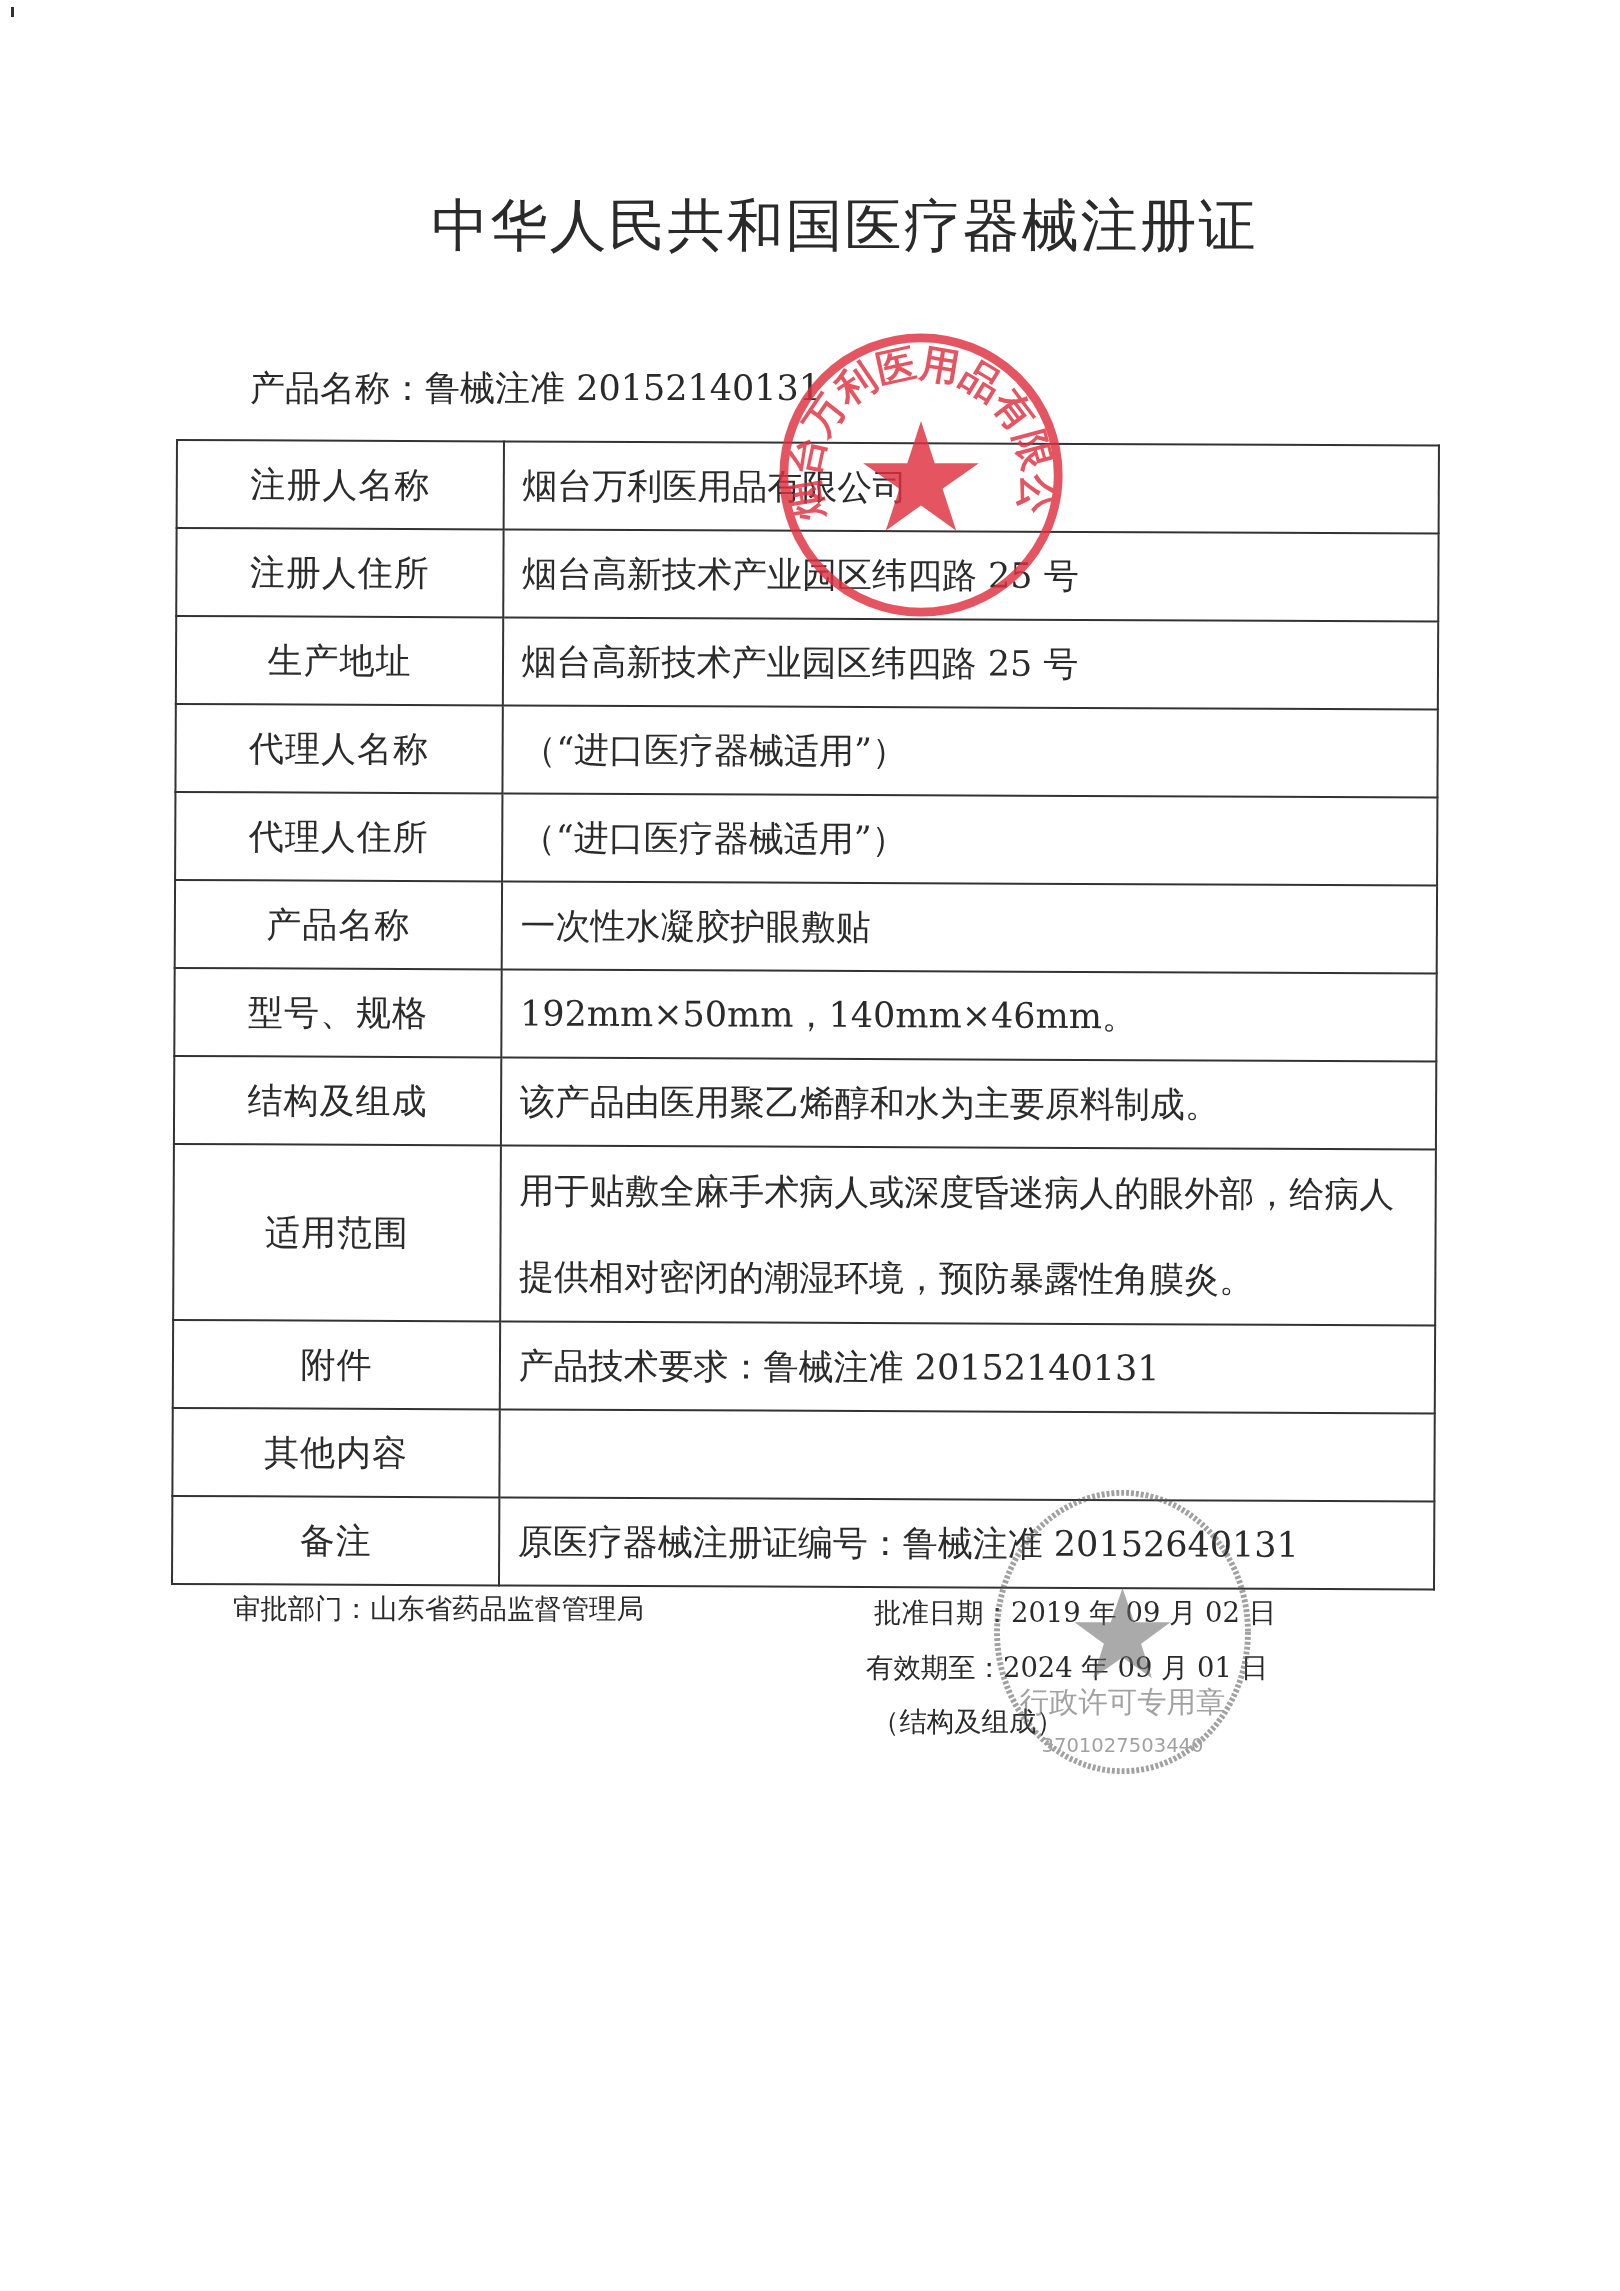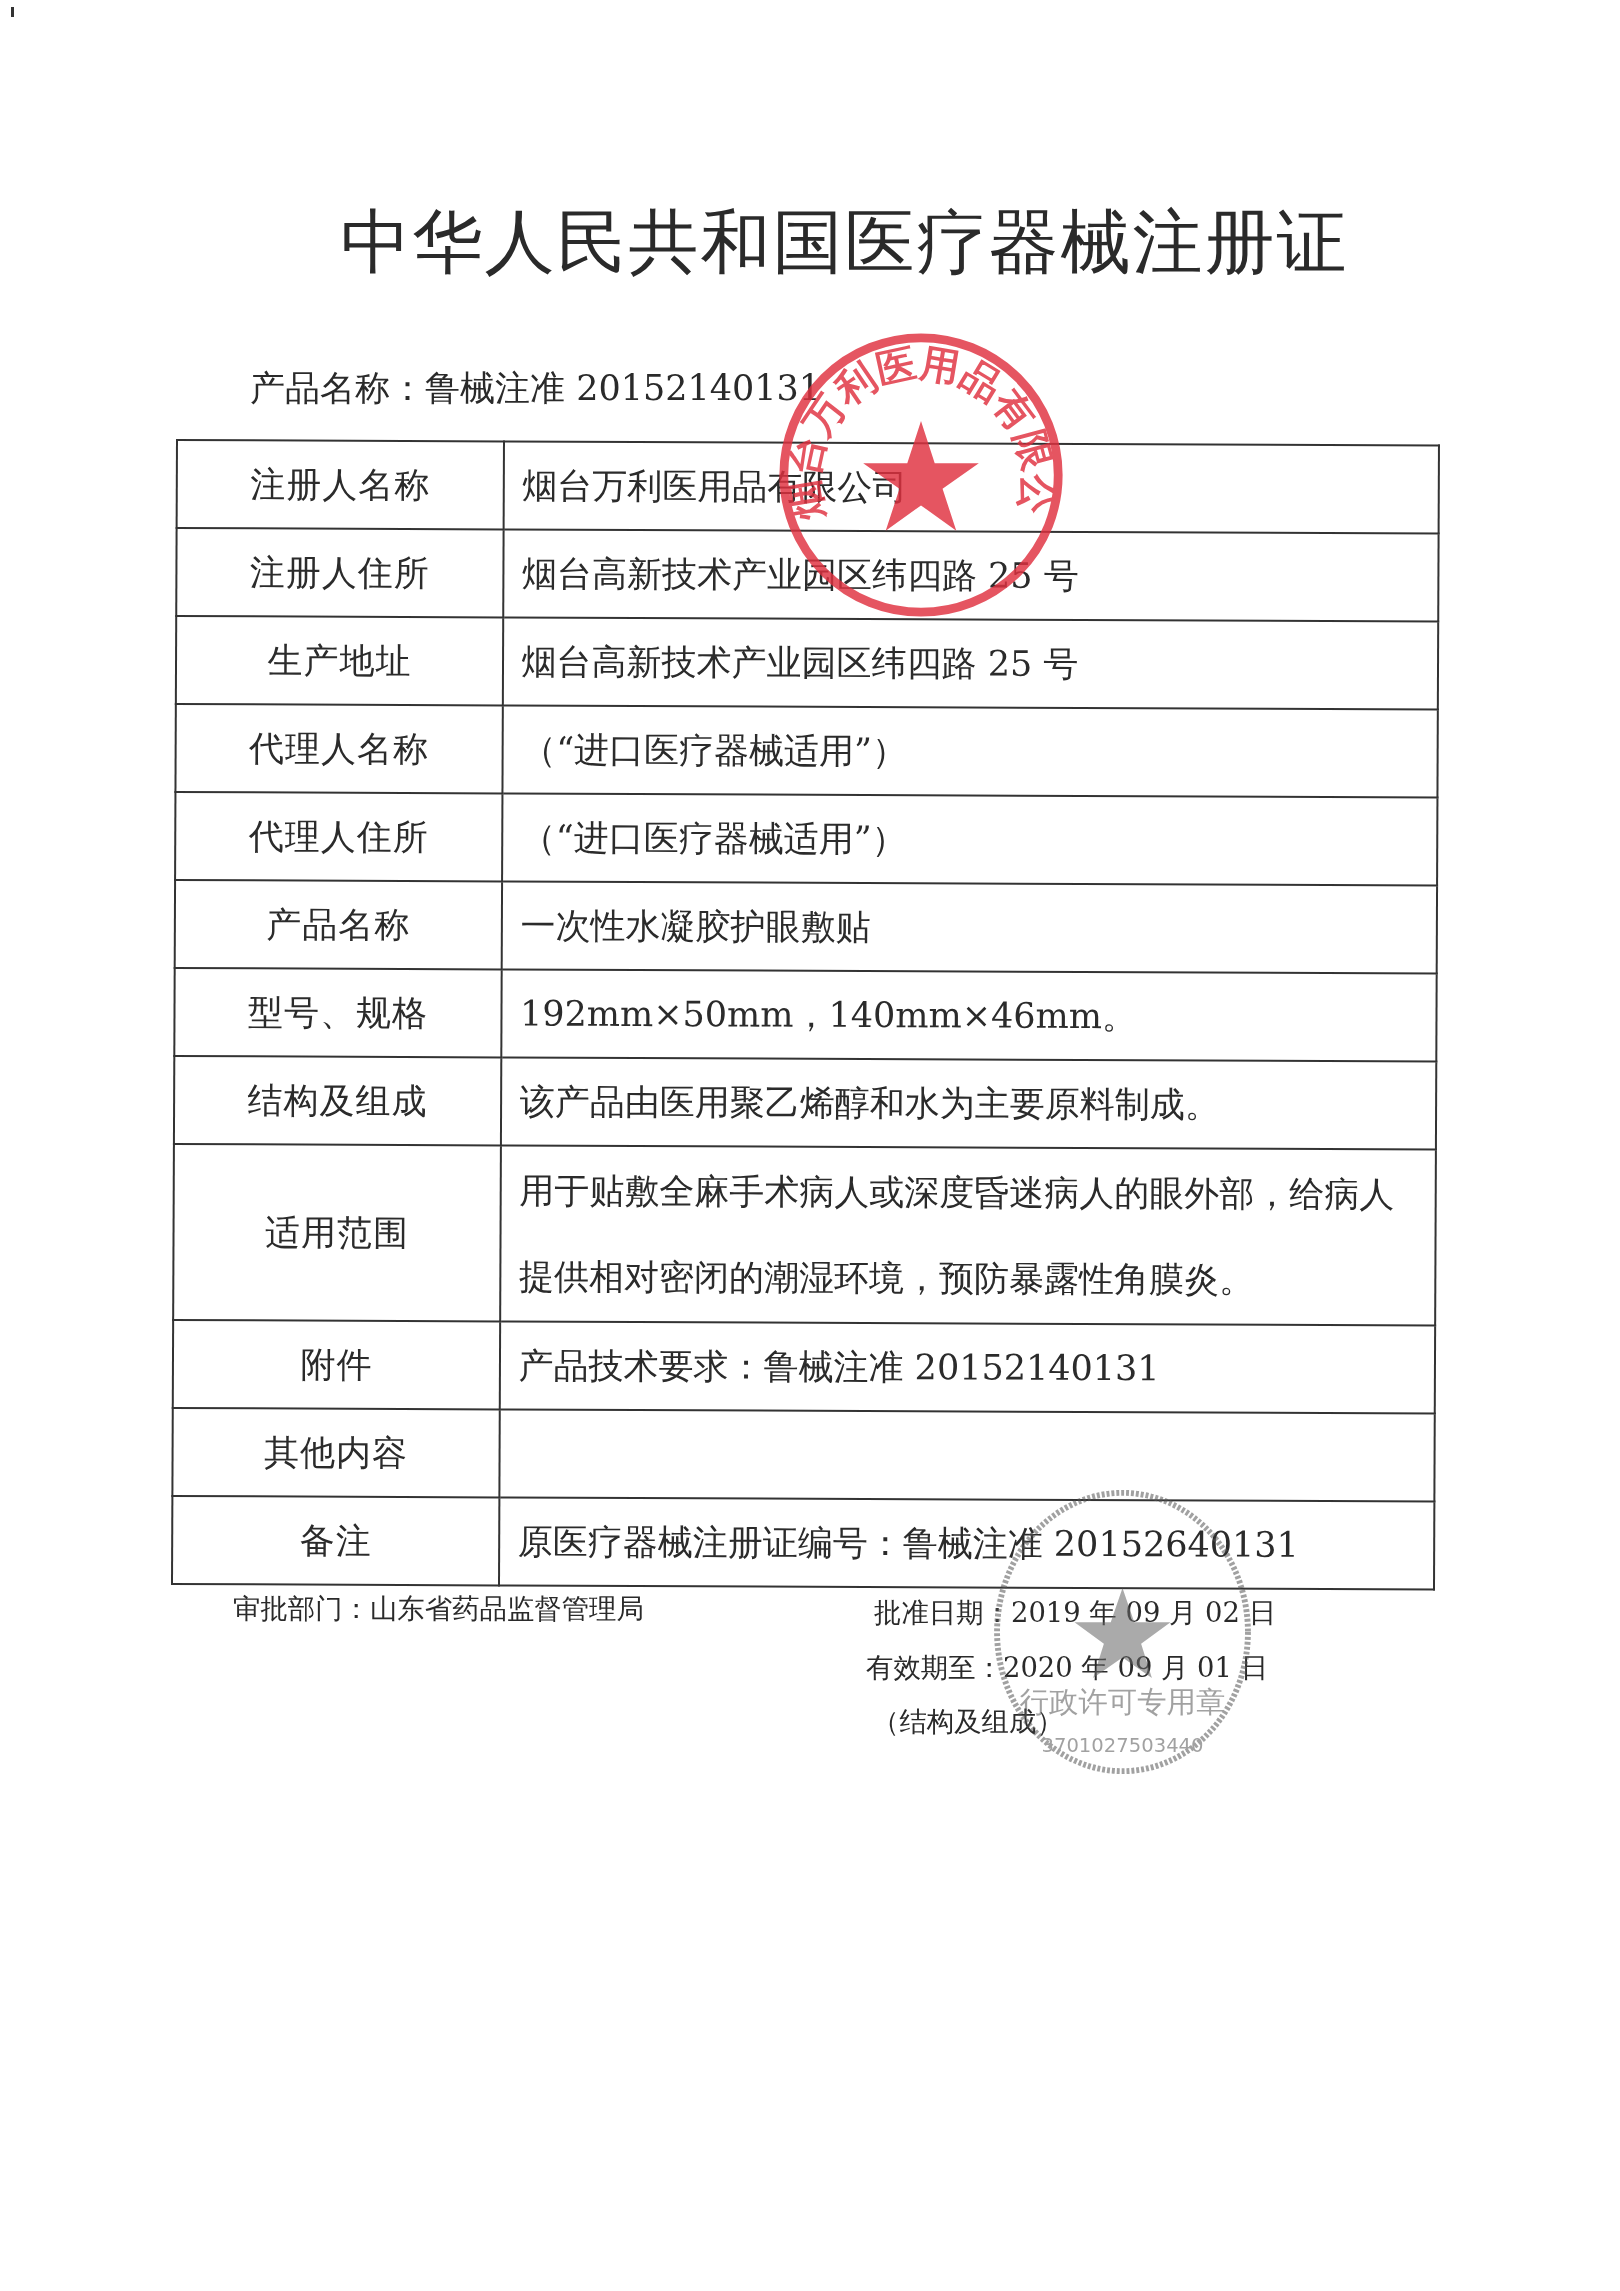--- a/index.html
+++ b/index.html
@@ -1,20 +1,20 @@
 <!DOCTYPE html>
 <html><head>
   <meta charset="utf-8">
   <style>
     html, body { margin: 0; padding: 0; background: #ffffff; }
     body { width: 1620px; height: 2292px; position: relative; overflow: hidden;
            font-family: "DejaVu Serif", "Liberation Serif", serif; color: #2b2b2b; }
     .mark { position: absolute; left: 10.8px; top: 6.9px; width: 2.9px; height: 9.8px; background: #333; }
-    .title { position: absolute; left: 0; right: 0; top: 196px; text-align: center;
-             font-size: 70px; letter-spacing: 2px; padding-left: 69px; color: #2a2a2a; }
+    .title { position: absolute; left: 0; right: 0; top: 188px; text-align: center;
+             font-size: 57px; letter-spacing: 2px; padding-left: 69px; color: #2a2a2a; }
     .regno { position: absolute; left: 250px; top: 365px; font-size: 35px; color: #2a2a2a; }
     table.cert { position: absolute; left: 176px; top: 439px; width: 1264px;
                  border-collapse: collapse; transform: rotate(0.25deg); transform-origin: left top; }
     table.cert td { border: 2px solid #333; font-size: 35px; height: 84px; vertical-align: middle; }
     td.lbl { width: 323px; text-align: center; letter-spacing: 1px; }
     td.val { padding-left: 17.6px; }
     td.val.tall { height: 171px; line-height: 86px; padding-right: 9.8px; }
     .footer { position: absolute; font-size: 27.4px; color: #2a2a2a; text-align: center; }
     .dept { left: 233px; top: 1591px; }
     .approve { left: 866px; top: 1595px; margin-left: 8px; }
@@ -82,21 +82,21 @@
   </tr>
   <tr>
     <td class="lbl">备注</td>
     <td class="val">原医疗器械注册证编号：鲁械注准 20152640131</td>
   </tr>
 </tbody>
   </table>
 
 <div class="footer dept">审批部门：山东省药品监督管理局</div>
 <div class="footer approve">批准日期：2019 年 09 月 02 日</div>
-<div class="footer expiry">有效期至：2020 年 09 月 01 日</div>
+<div class="footer expiry">有效期至：2024 年 09 月 01 日</div>
 <div class="footer sealnote">（结构及组成）</div>
 
 <svg class="seal-red" viewBox="0 0 300 300">
   <circle cx="150" cy="150" r="140" fill="none" stroke="#e0303f" stroke-width="9"></circle>
   <polygon points="150,95 164,138 209,138 172,164 186,207 150,181 114,207 128,164 91,138 136,138" fill="#e0303f"></polygon>
   <defs>
       <path id="sealArc" d="M 55,200 A 105,105 0 1,1 245,200"></path>
     </defs>
   <text font-size="40" fill="#e0303f" font-weight="bold" font-family="DejaVu Sans, sans-serif">
     <textPath href="#sealArc" startOffset="2%">烟台万利医用品有限公司</textPath>

